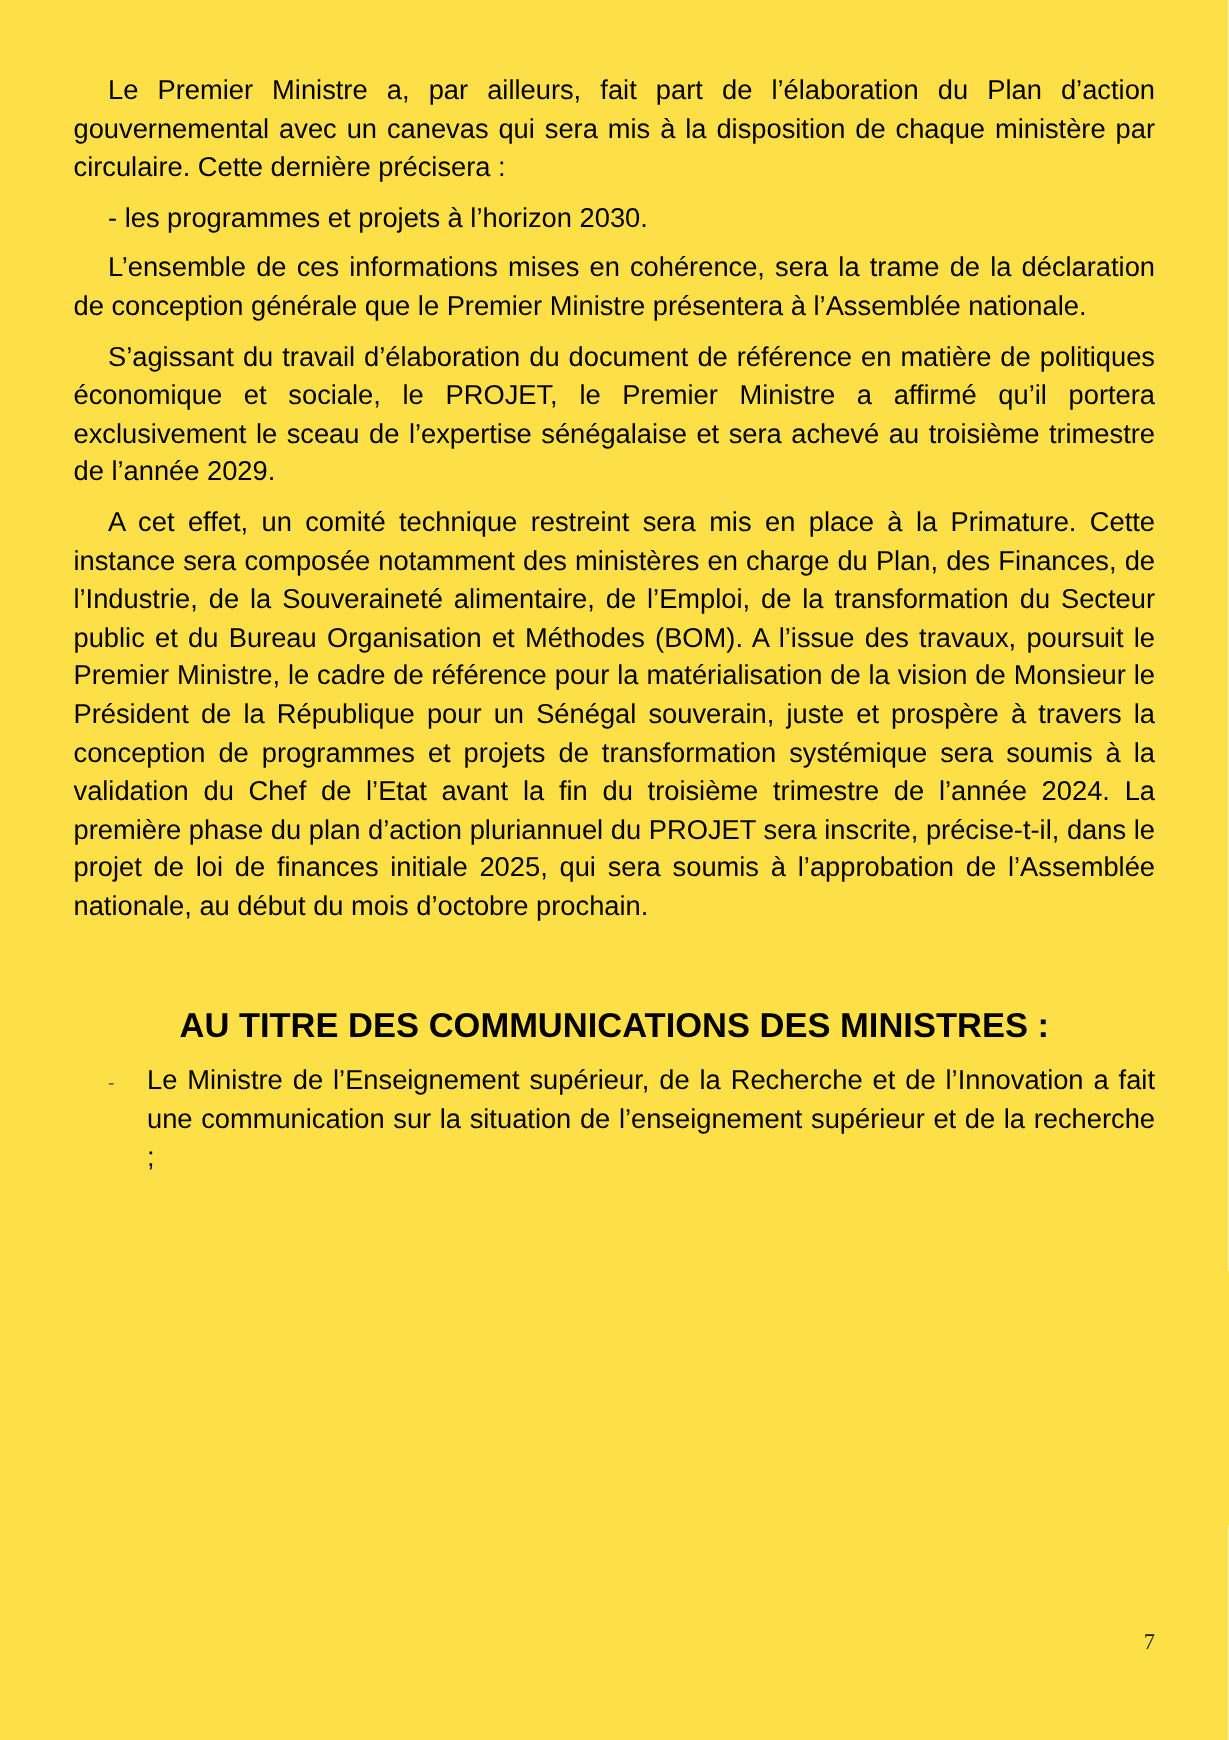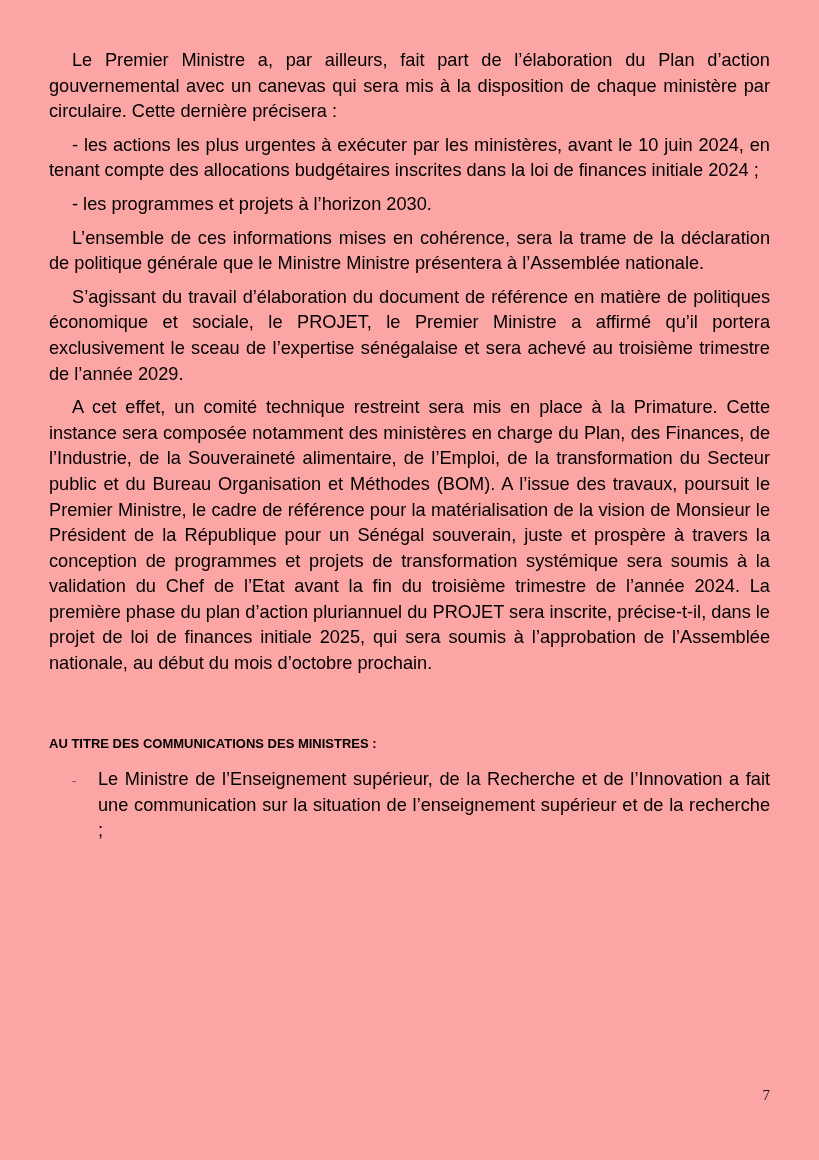--- a/index.html
+++ b/index.html
@@ -15,21 +15,21 @@
     color: #000000;
     -webkit-font-smoothing: antialiased;
   }
 
   .page {
     position: absolute;
     left: 0;
     top: 0;
     width: 819px;
     height: 1160px;
-    background: #fca5a5;
+    background: #fde047;
     overflow: hidden;
   }
 
   .content {
     position: absolute;
     left: 49px;
     top: 48px;
     width: 721px;
   }
 
@@ -50,23 +50,23 @@
   .dash-item {
     font-size: 18.2px;
     line-height: 25.6px;
     text-align: justify;
     text-indent: 23px;
     margin: 0 0 8px 0;
   }
 
   
   .section-heading {
-    font-size: 13px;
+    font-size: 23px;
     line-height: 25.6px;
-    text-align: left;
+    text-align: center;
     text-indent: 0;
     margin: 0;
     white-space: nowrap;
   }
 
   .heading-spacer {
     height: 46px;
   }
 
   .post-heading-spacer {
@@ -112,26 +112,25 @@
   }
 </style>
 </head>
 <body>
 
 <div class="page">
   <div class="content">
 
     <p class="para">Le Premier Ministre a, par ailleurs, fait part de l’élaboration du Plan d’action gouvernemental avec un canevas qui sera mis à la disposition de chaque ministère par circulaire. Cette dernière précisera :</p>
 
-    <p class="dash-item">- les actions les plus urgentes à exécuter par les ministères, avant le 10 juin 2024, en tenant compte des allocations budgétaires inscrites dans la loi de finances initiale 2024 ;</p>
 
 
     <p class="dash-item">- les programmes et projets à l’horizon 2030.</p>
 
-    <p class="para">L’ensemble de ces informations mises en cohérence, sera la trame de la déclaration de politique générale que le Ministre Ministre présentera à l’Assemblée nationale.</p>
+    <p class="para">L’ensemble de ces informations mises en cohérence, sera la trame de la déclaration de conception générale que le Premier Ministre présentera à l’Assemblée nationale.</p>
 
     <p class="para">S’agissant du travail d’élaboration du document de référence en matière de politiques économique et sociale, le PROJET, le Premier Ministre a affirmé qu’il portera exclusivement le sceau de l’expertise sénégalaise et sera achevé au troisième trimestre de l’année 2029.</p>
 
     <p class="para">A cet effet, un comité technique restreint sera mis en place à la Primature. Cette instance sera composée notamment des ministères en charge du Plan, des Finances, de l’Industrie, de la Souveraineté alimentaire, de l’Emploi, de la transformation du Secteur public et du Bureau Organisation et Méthodes (BOM).  A l’issue des travaux, poursuit le Premier Ministre, le cadre de référence pour la matérialisation de la vision de Monsieur le Président de la République pour un Sénégal souverain, juste et prospère à travers la conception de programmes et projets de transformation systémique sera soumis à la validation du Chef de l’Etat avant la fin du troisième trimestre de l’année 2024. La première phase du plan d’action pluriannuel du PROJET sera inscrite, précise-t-il, dans le projet de loi de finances initiale 2025, qui sera soumis à l’approbation de l’Assemblée nationale, au début du mois d’octobre prochain.</p>
 
     <div class="heading-spacer"></div>
 
     <h2 class="section-heading">AU TITRE DES COMMUNICATIONS DES MINISTRES :</h2>
 
     <div class="post-heading-spacer"></div>

